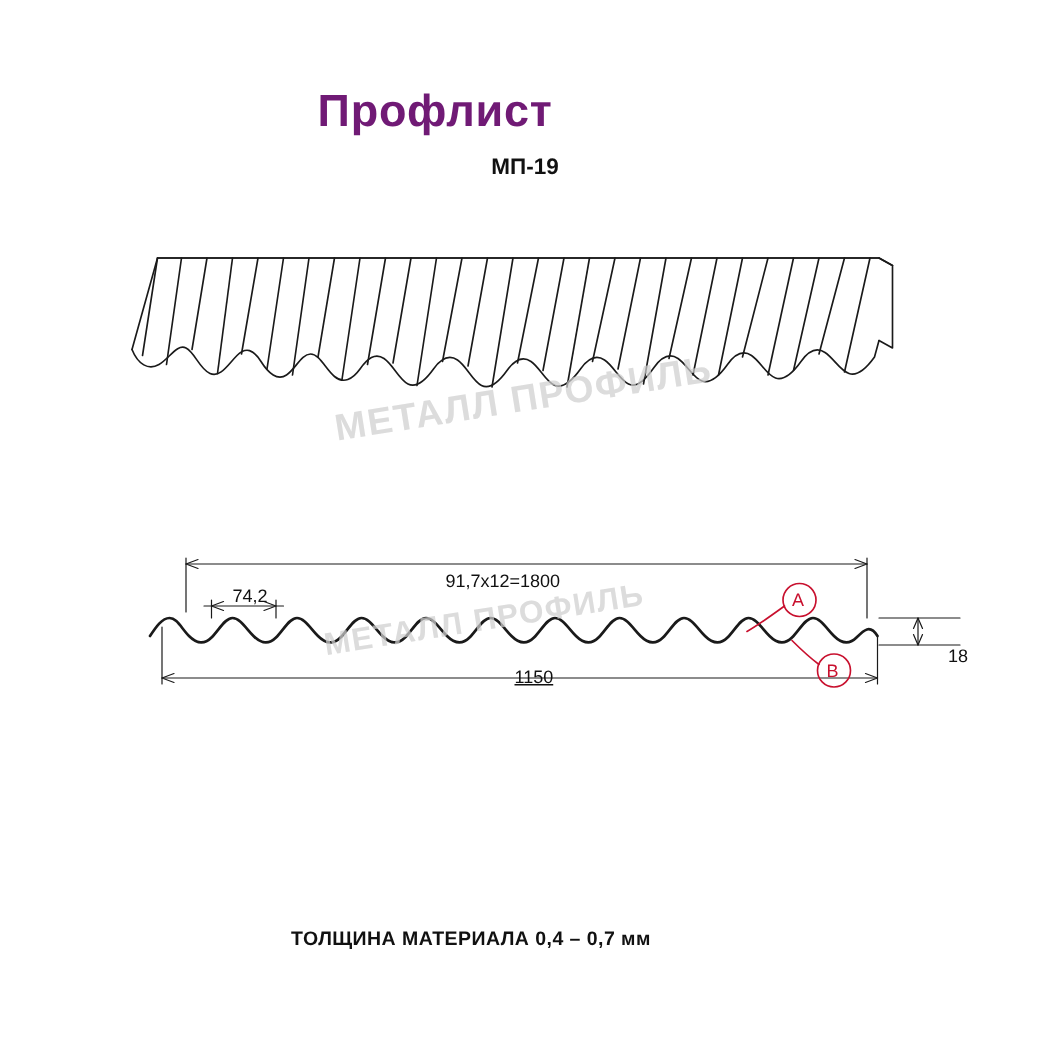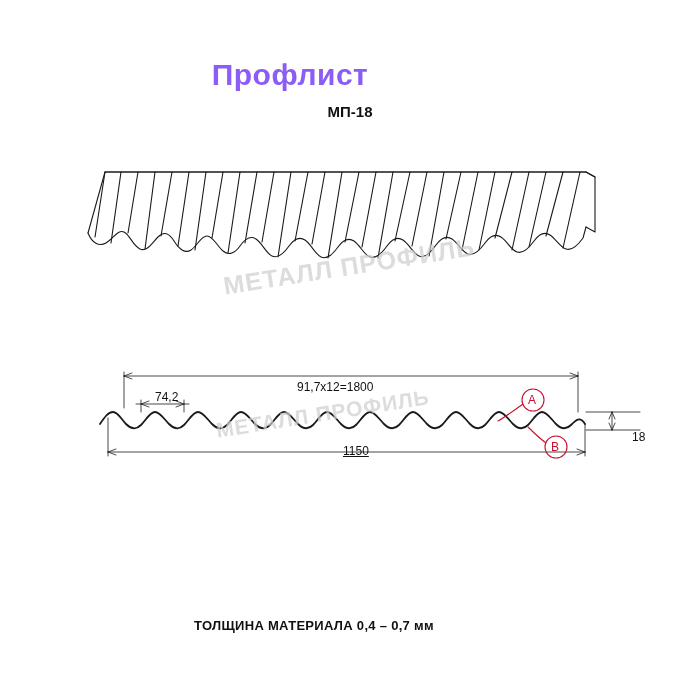--- a/index.html
+++ b/index.html
@@ -23,21 +23,21 @@
   }
   .title {
     position: absolute;
     top: 58px;
     left: 0;
     width: 580px;
     text-align: center;
     font-size: 30px;
     font-weight: bold;
     letter-spacing: 0.5px;
-    color: #8b5cf6;
+    color: #701a75;
   }
   .subtitle {
     position: absolute;
     top: 103px;
     left: 0;
     width: 700px;
     text-align: center;
     font-size: 15px;
     font-weight: bold;
     color: #111111;
@@ -101,21 +101,21 @@
   }
   .ca { top: 393px; left: 528px; }
   .cb { top: 440px; left: 551px; }
 </style>
 </head>
 <body>
 
 <div class="page">
 
   <div class="title">Профлист</div>
-  <div class="subtitle">МП-18</div>
+  <div class="subtitle">МП-19</div>
 
   <svg class="svg-layer" viewBox="0 0 700 700">
     <g fill="none" stroke="#1a1a1a" stroke-width="1.1" stroke-linejoin="round" stroke-linecap="round">
 
       <g>
 
         <path d="M88,233 L105,172 L586,172 L595,177"></path>
 
         <path d="M105,172 L586,172"></path>
 

